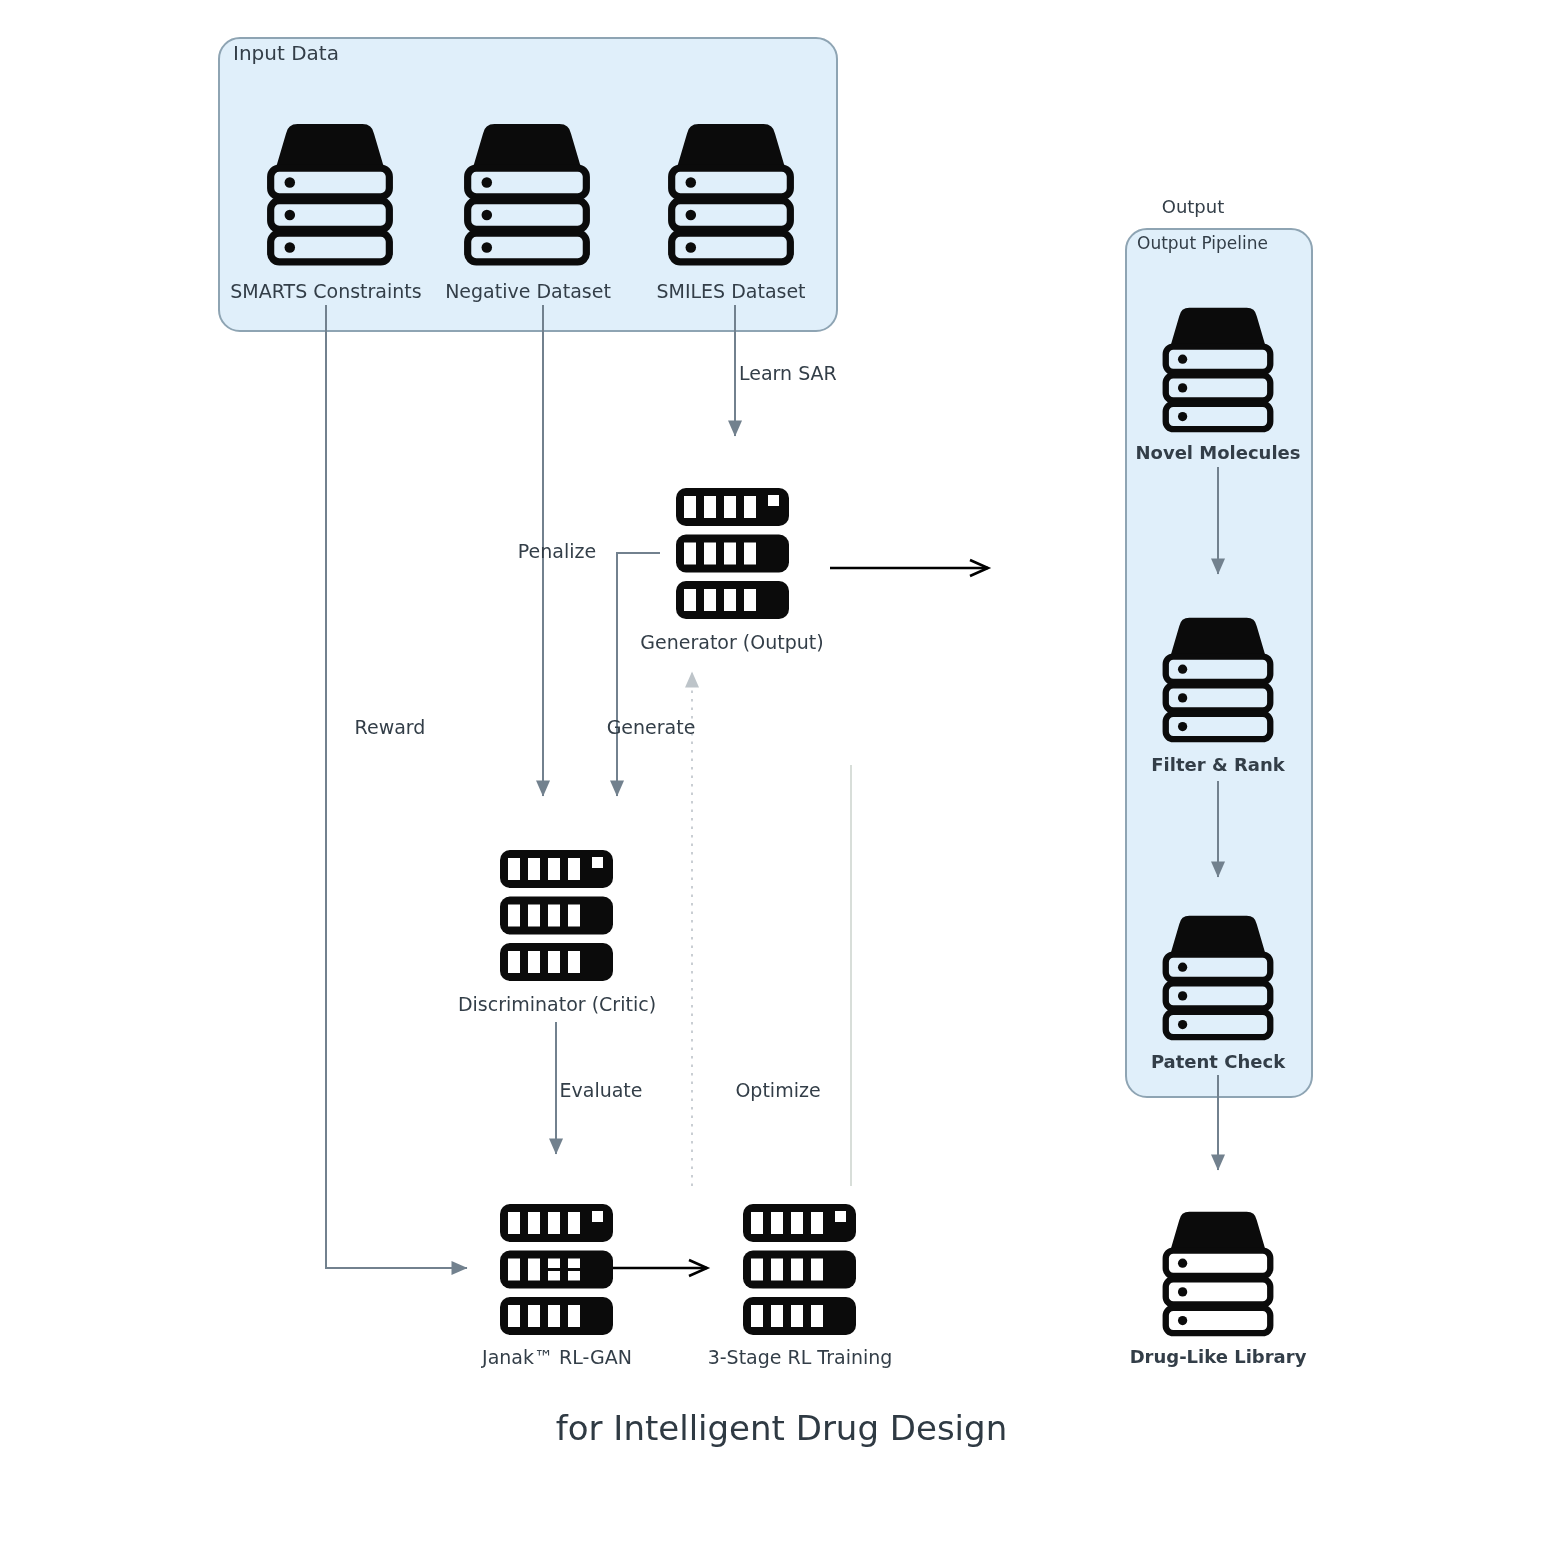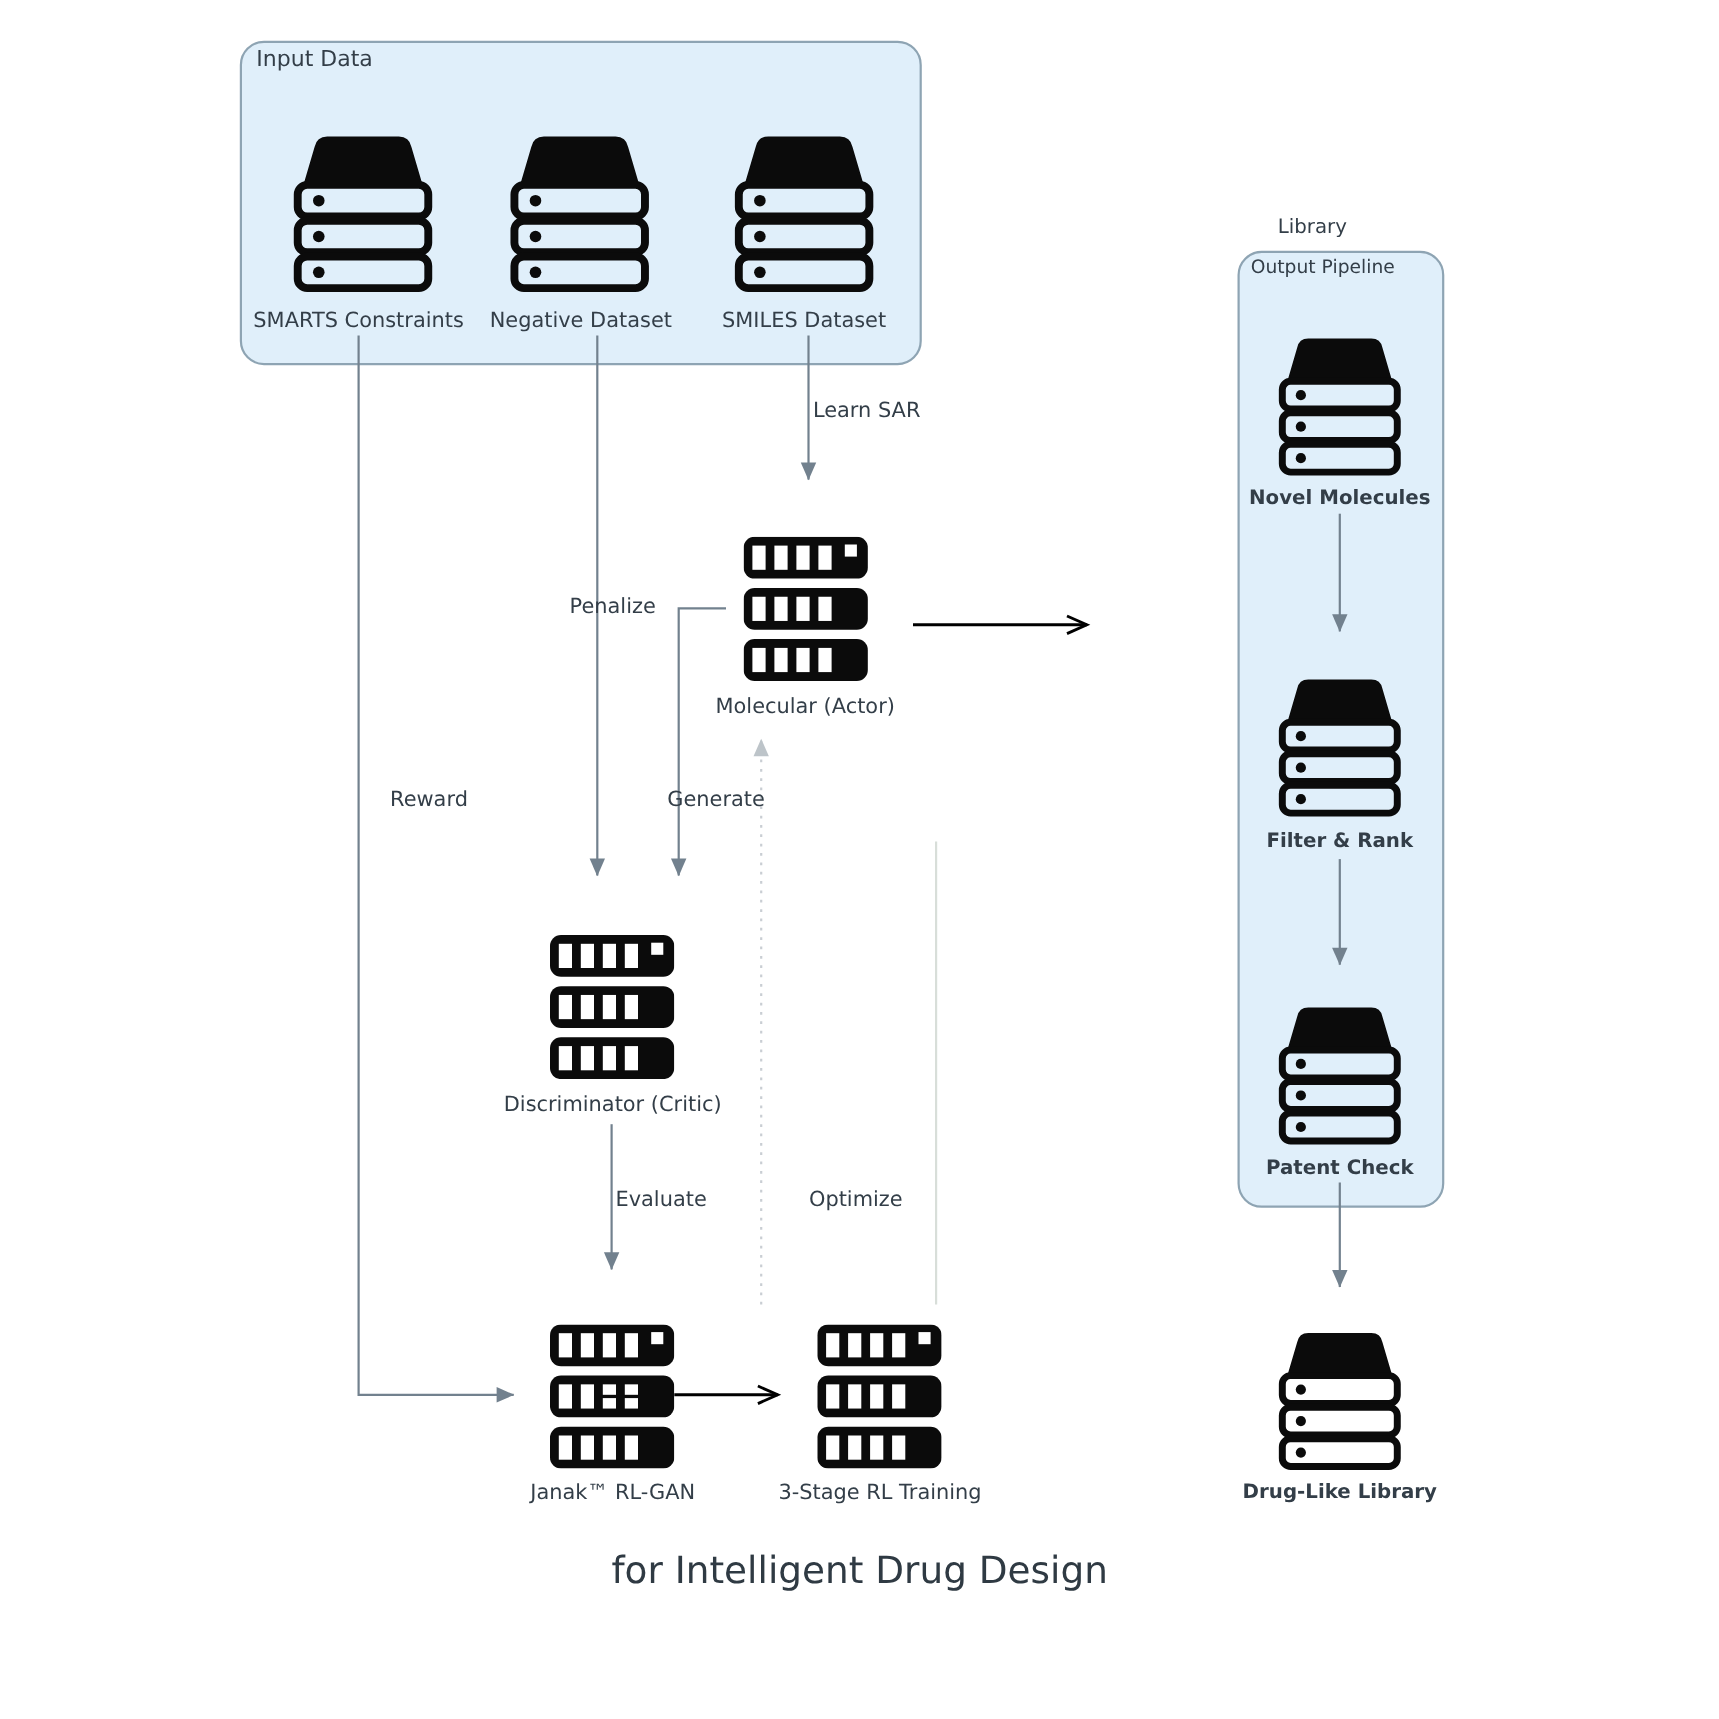--- a/index.html
+++ b/index.html
@@ -110,21 +110,21 @@
     </symbol>
   </defs>
 </svg>
 
 <div class="group-box" style="left:218px;top:37px;width:620px;height:295px;"></div>
 <div class="group-label" style="left:233px;top:41px;font-size:20px;">Input Data</div>
 
 <div class="group-box" style="left:1125px;top:228px;width:188px;height:870px;"></div>
 <div class="group-label" style="left:1137px;top:233px;font-size:17px;">Output Pipeline</div>
 
-<div class="elabel" style="left:1193px;top:196px;font-size:18px;">Library</div>
+<div class="elabel" style="left:1193px;top:196px;font-size:18px;">Output</div>
 
 <svg id="edges" width="1563" height="1563" viewBox="0 0 1563 1563">
   <defs>
     <marker id="mk-gray" markerUnits="userSpaceOnUse" markerWidth="18" markerHeight="16" refX="16" refY="7.5" orient="auto">
       <path class="mk-gray" d="M0.5,0.5 L16.5,7.5 L0.5,14.5 Z"></path>
     </marker>
     <marker id="mk-light" markerUnits="userSpaceOnUse" markerWidth="18" markerHeight="16" refX="16" refY="7.5" orient="auto">
       <path class="mk-light" d="M0.5,0.5 L16.5,7.5 L0.5,14.5 Z"></path>
     </marker>
     <marker id="mk-black" markerUnits="userSpaceOnUse" markerWidth="24" markerHeight="22" refX="20" refY="10" orient="auto">
@@ -156,21 +156,21 @@
 <div class="nlabel" style="left:528px;top:280px;">Negative Dataset</div>
 
 <svg class="node-icon" style="left:664px;top:120px;" width="134" height="146">
     <use href="#sym-db"></use>
   </svg>
 <div class="nlabel" style="left:731px;top:280px;">SMILES Dataset</div>
 
 <svg class="node-icon" style="left:676px;top:488px;" width="113" height="131">
     <use href="#sym-server"></use>
   </svg>
-<div class="nlabel" style="left:732px;top:631px;">Molecular (Actor)</div>
+<div class="nlabel" style="left:732px;top:631px;">Generator (Output)</div>
 
 <svg class="node-icon" style="left:500px;top:850px;" width="113" height="131">
     <use href="#sym-server"></use>
   </svg>
 <div class="nlabel" style="left:557px;top:993px;">Discriminator (Critic)</div>
 
 <svg class="node-icon" style="left:500px;top:1204px;" width="113" height="131">
     <use href="#sym-server-mem"></use>
   </svg>
 <div class="nlabel" style="left:557px;top:1346px;">Janak™ RL-GAN</div>

